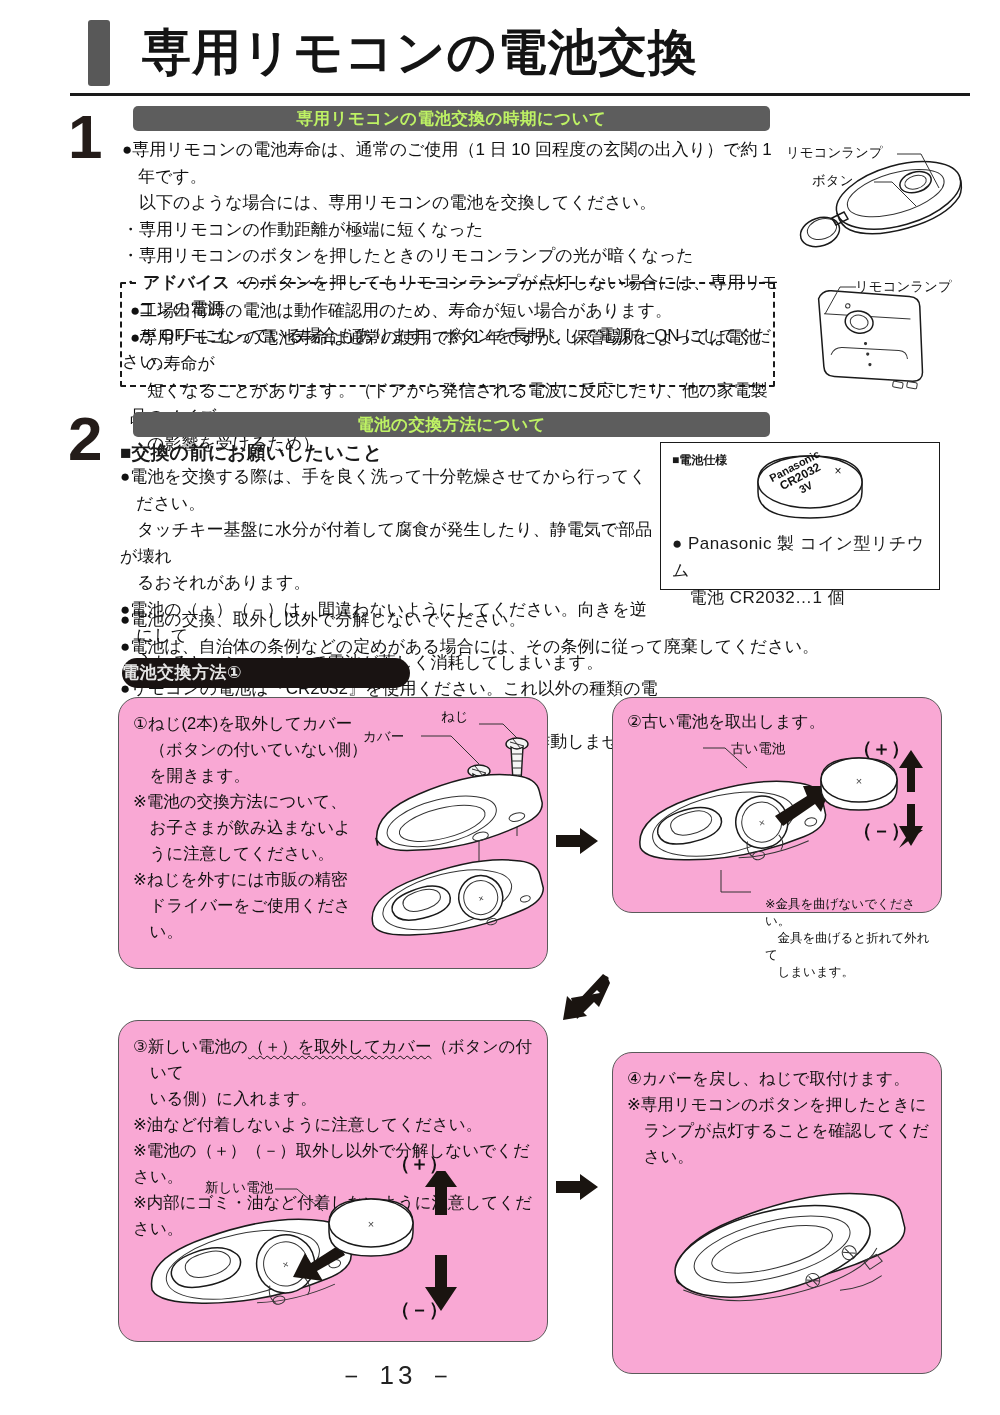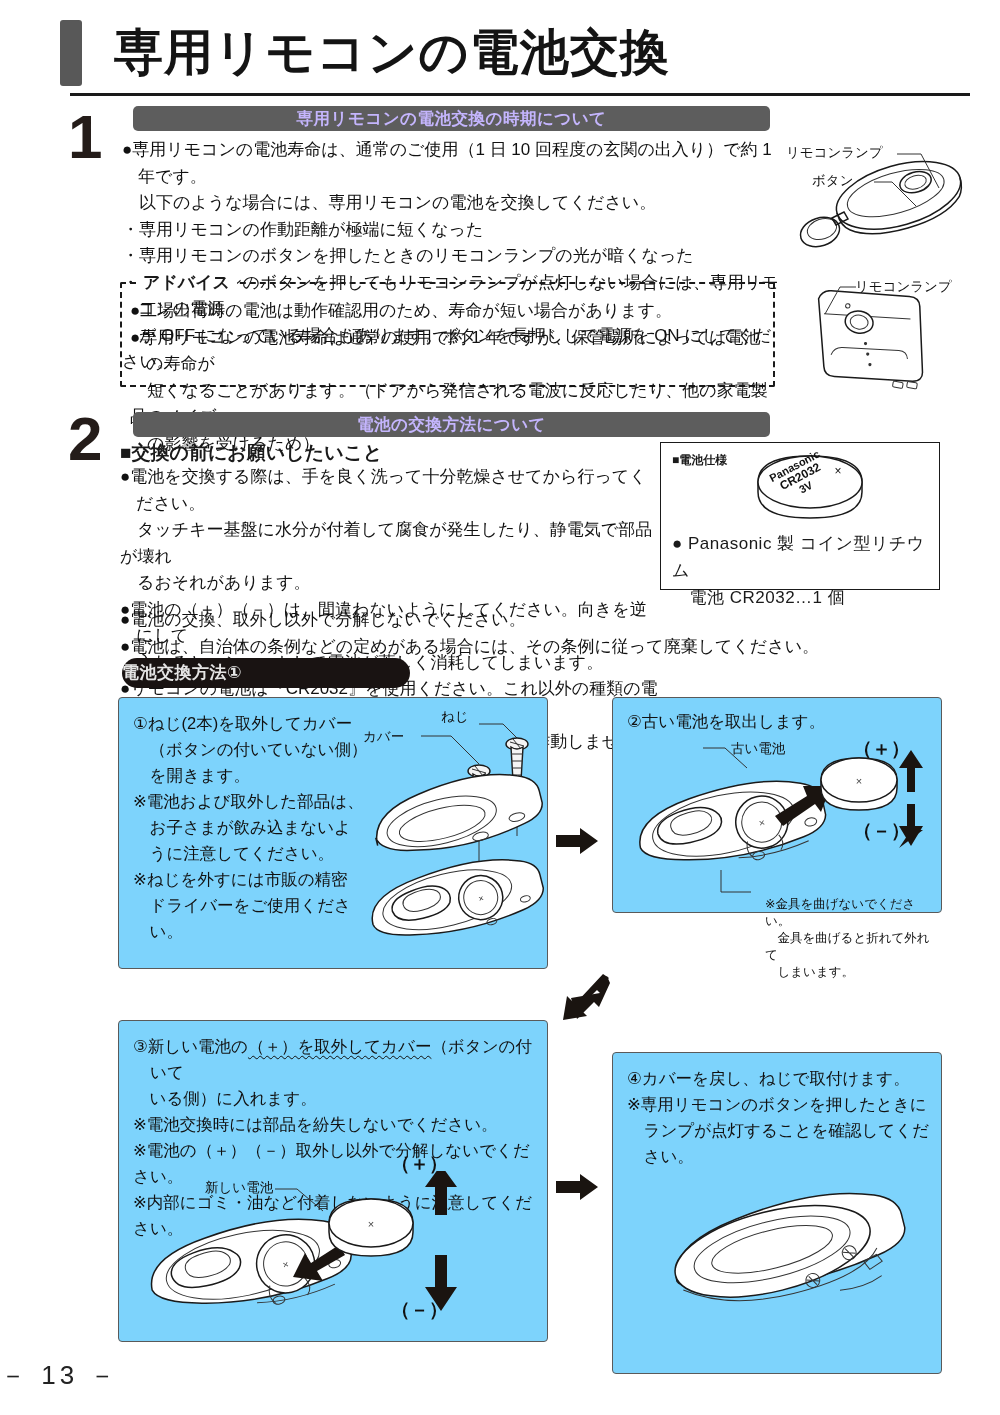--- a/index.html
+++ b/index.html
@@ -15,21 +15,21 @@
     position: relative;
     width: 1000px;
     height: 1415px;
     background: #ffffff;
     overflow: hidden;
   }
 
   
   .title-row {
     position: absolute;
-    left: 60px;
+    left: 88px;
     top: 18px;
     width: 900px;
     height: 72px;
   }
   .title-bar-mark {
     position: absolute;
     left: 0;
     top: 2px;
     width: 22px;
     height: 66px;
@@ -64,21 +64,21 @@
     color: #241c19;
     line-height: 62px;
     font-family: "Liberation Sans", "DejaVu Sans", sans-serif;
   }
 
   
   .sec-bar {
     position: absolute;
     background: #5d5d5d;
     border-radius: 5px;
-    color: #c4b5fd;
+    color: #bef264;
     font-size: 16.5px;
     font-weight: bold;
     text-align: center;
     line-height: 25px;
     height: 25px;
     letter-spacing: 0.5px;
   }
 
   
   .body-text {
@@ -137,23 +137,23 @@
     text-align: left;
     line-height: 30px;
     height: 30px;
     letter-spacing: 0.5px;
   }
 
   
   .panel {
     position: absolute;
     border: 1.6px solid #5a5a5a;
-    border-radius: 4px;
+    border-radius: 20px;
     box-sizing: border-box;
-    background: #7dd3fc;
+    background: #f9a8d4;
   }
   .panel-text {
     position: absolute;
     font-size: 16.5px;
     line-height: 26px;
     color: #111;
   }
   .panel-text p { margin: 0; }
   .ind { padding-left: 17px; text-indent: -17px; }
   .wavy {
@@ -181,20 +181,21 @@
     position: absolute;
     font-size: 19px;
     font-weight: bold;
     color: #111;
   }
 
   
   .footer {
     position: absolute;
     width: 796px;
+    text-align: center;
     font-size: 26px;
     color: #222;
     letter-spacing: 4px;
   }
 
   svg { display: block; }
   .ln { fill: none; stroke: #1a1a1a; stroke-width: 1.5; }
   .ln-thin { fill: none; stroke: #333; stroke-width: 1; }
   .fillw { fill: #ffffff; stroke: #1a1a1a; stroke-width: 1.5; }
   .fillg { fill: #f4f4f4; stroke: #1a1a1a; stroke-width: 1.4; }
@@ -319,21 +320,21 @@
     <p style="margin:0;">　電池 CR2032…1 個</p>
   </div>
 
   <div class="pill" style="left:122px; top:658px; width:288px;">電池交換方法①</div>
 
   <div class="panel" style="left:118px; top:697px; width:430px; height:272px;">
     <div class="panel-text" style="left:14px; top:12px; width:240px;">
       <p class="ind">①ねじ(2本)を取外してカバー</p>
       <p>　（ボタンの付いていない側）</p>
       <p>　を開きます。</p>
-      <p class="ind">※電池および取外した部品は、</p>
+      <p class="ind">※電池の交換方法について、</p>
       <p>　お子さまが飲み込まないよ</p>
       <p>　うに注意してください。</p>
       <p class="ind">※ねじを外すには市販の精密</p>
       <p>　ドライバーをご使用くださ</p>
       <p>　い。</p>
     </div>
 
     <div class="callout" style="left:244px; top:30px;">カバー</div>
     <div class="callout" style="left:322px; top:10px;">ねじ</div>
 
@@ -438,21 +439,21 @@
     <svg width="56" height="52" viewBox="0 0 56 52">
       <path class="blk" d="M50 4 L38 16 L43 21 L14 26 L20 47 L25 42 L37 30 L42 35 L53 11 Z"></path>
       <path class="blk" d="M52 6 L22 36 L30 44 L6 48 L10 24 L18 32 L46 2 Z"></path>
     </svg>
   </div>
 
   <div class="panel" style="left:118px; top:1020px; width:430px; height:322px;">
     <div class="panel-text" style="left:14px; top:12px; width:404px;">
       <p class="ind">③新しい電池の<span class="wavy">（＋）を取外してカバー</span>（ボタンの付いて</p>
       <p>　いる側）に入れます。</p>
-      <p>※電池交換時には部品を紛失しないでください。</p>
+      <p>※油など付着しないように注意してください。</p>
       <p>※電池の（＋）（－）取外し以外で分解しないでください。</p>
       <p>※内部にゴミ・油など付着しないように注意してください。</p>
     </div>
 
     <div class="callout" style="left:86px; top:158px;">新しい電池</div>
     <div class="pol" style="left:272px; top:130px;">（＋）</div>
     <div class="pol" style="left:272px; top:276px;">（－）</div>
 
     <svg style="position:absolute; left:14px; top:150px;" width="400" height="168" viewBox="0 0 400 168">
 

